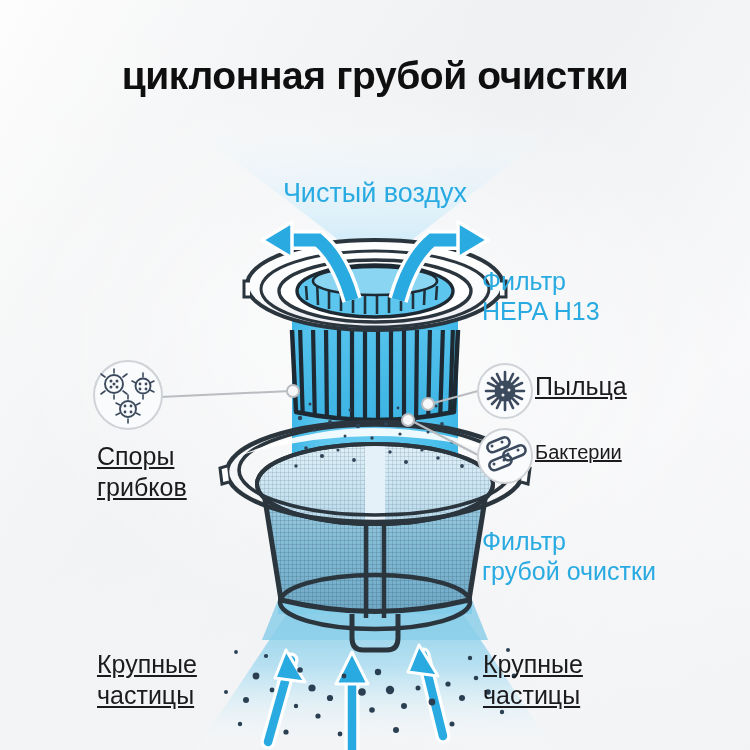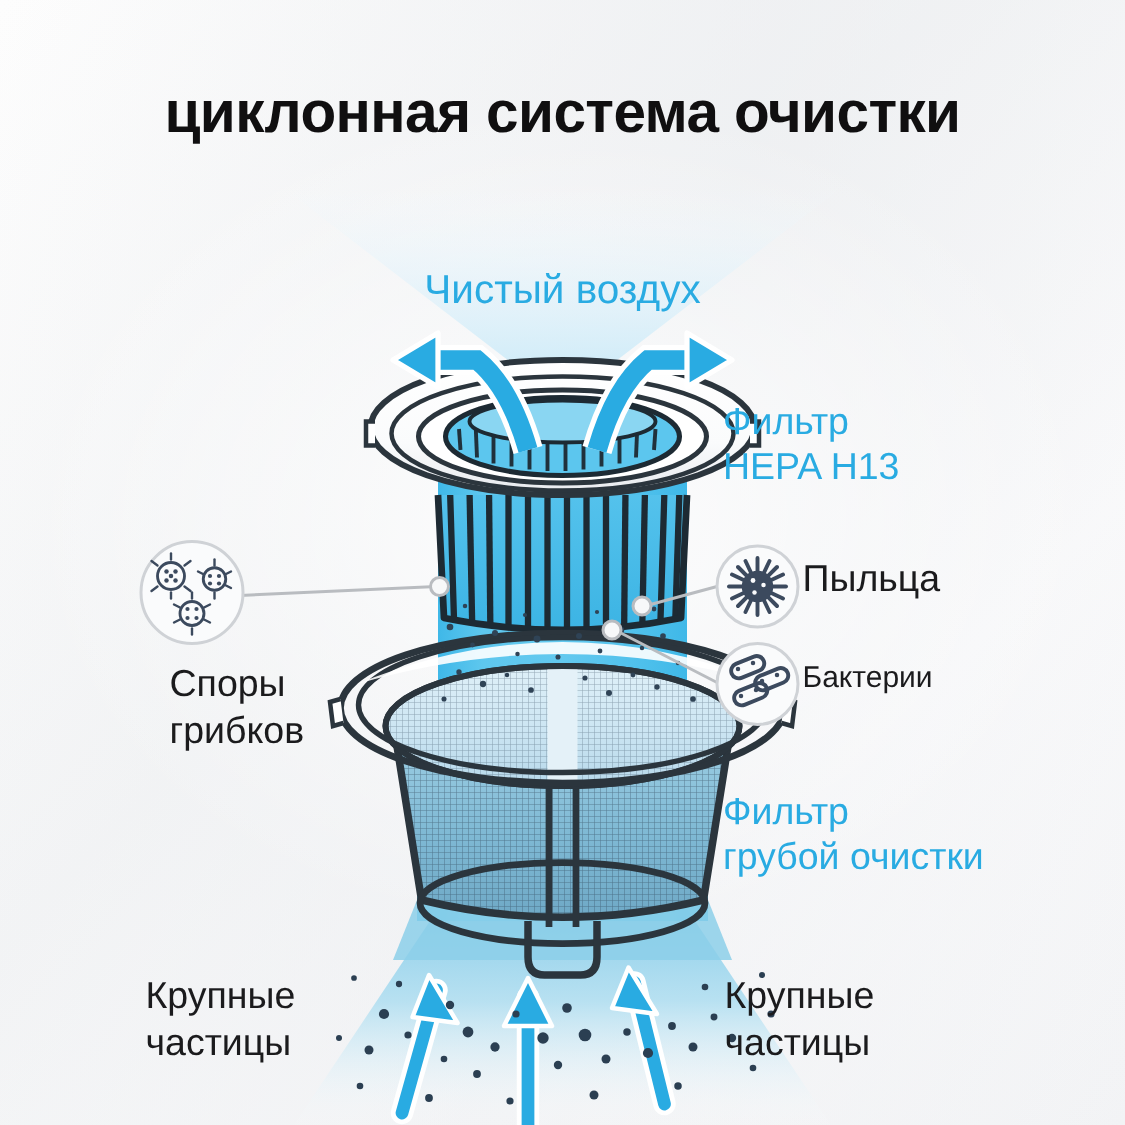--- a/index.html
+++ b/index.html
@@ -48,31 +48,32 @@
     line-height: 30px;
     color: #29ABE2;
     white-space: pre-line;
   }
   .lbl-dark {
     position: absolute;
     font-size: 25px;
     line-height: 31px;
     color: #1b1b1d;
     white-space: pre-line;
+    text-decoration: underline;
   }
   #lbl-clean {
     left: 0; top: 178px;
     width: 750px;
     text-align: center;
     font-size: 27px;
     color: #29ABE2;
   }
   #lbl-hepa   { left: 482px; top: 266px; }
   #lbl-coarse { left: 482px; top: 526px; }
-  #lbl-spores { left: 97px;  top: 441px; margin-left: 16px; }
+  #lbl-spores { left: 97px;  top: 441px; }
   #lbl-coarse-left  { left: 97px;  top: 649px; }
   #lbl-coarse-right { left: 483px; top: 649px; }
   #lbl-pollen { left: 535px; top: 371px; font-size: 25px; }
   #lbl-bact   { left: 535px; top: 437px; font-size: 20px; }
 </style>
 </head>
 <body>
 
 <div id="stage">
 
@@ -404,21 +405,21 @@
         <circle cx="492" cy="446" r="1.5"></circle>
           <circle cx="502" cy="442" r="1.5"></circle>
         <circle cx="508" cy="454" r="1.5"></circle>
           <circle cx="518" cy="450" r="1.5"></circle>
         <circle cx="494" cy="464" r="1.5"></circle>
           <circle cx="504" cy="460" r="1.5"></circle>
       </g>
     </g>
   </svg>
 
-  <div id="title">циклонная система очистки</div>
+  <div id="title">циклонная грубой очистки</div>
 
   <div class="lbl" id="lbl-clean">Чистый воздух</div>
   <div class="lbl" id="lbl-hepa">Фильтр
 HEPA H13</div>
   <div class="lbl" id="lbl-coarse">Фильтр
 грубой очистки</div>
 
   <div class="lbl-dark" id="lbl-spores">Споры
 грибков</div>
   <div class="lbl-dark" id="lbl-pollen">Пыльца</div>

